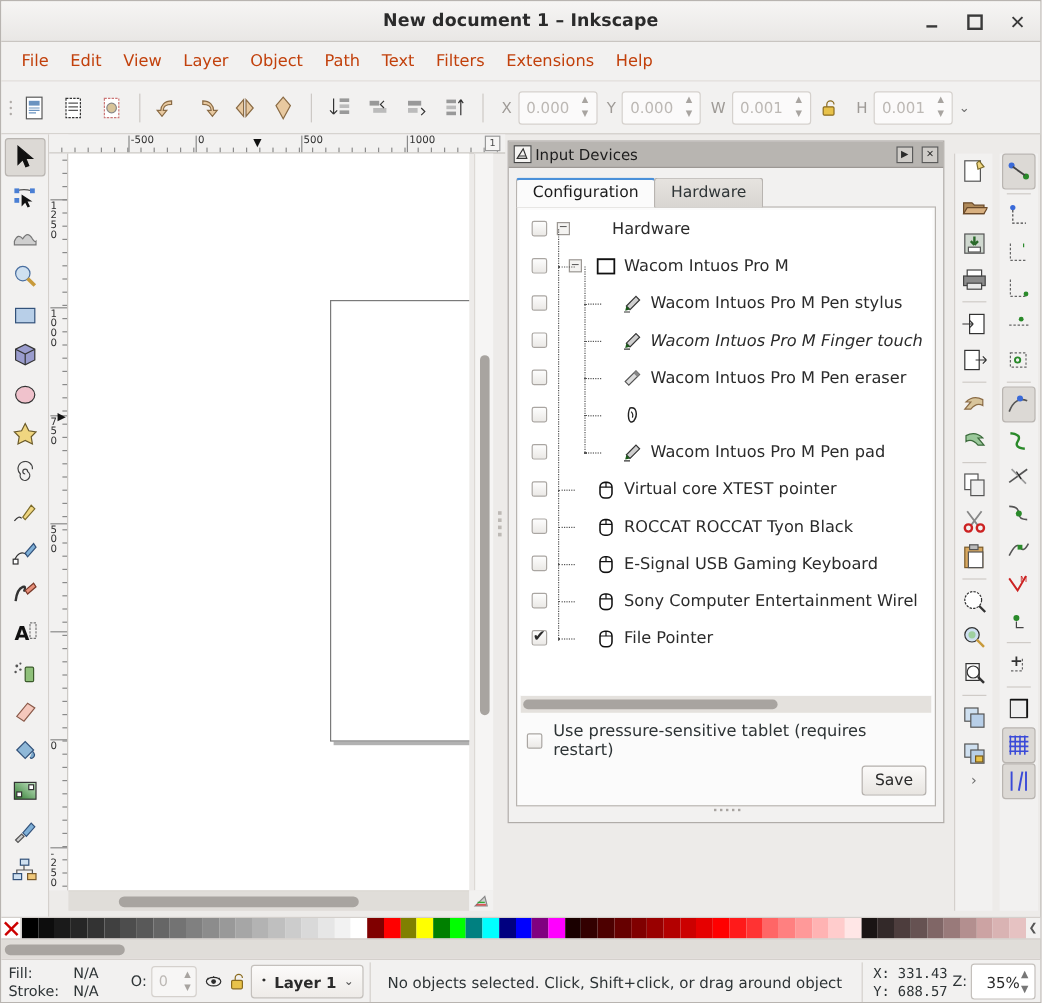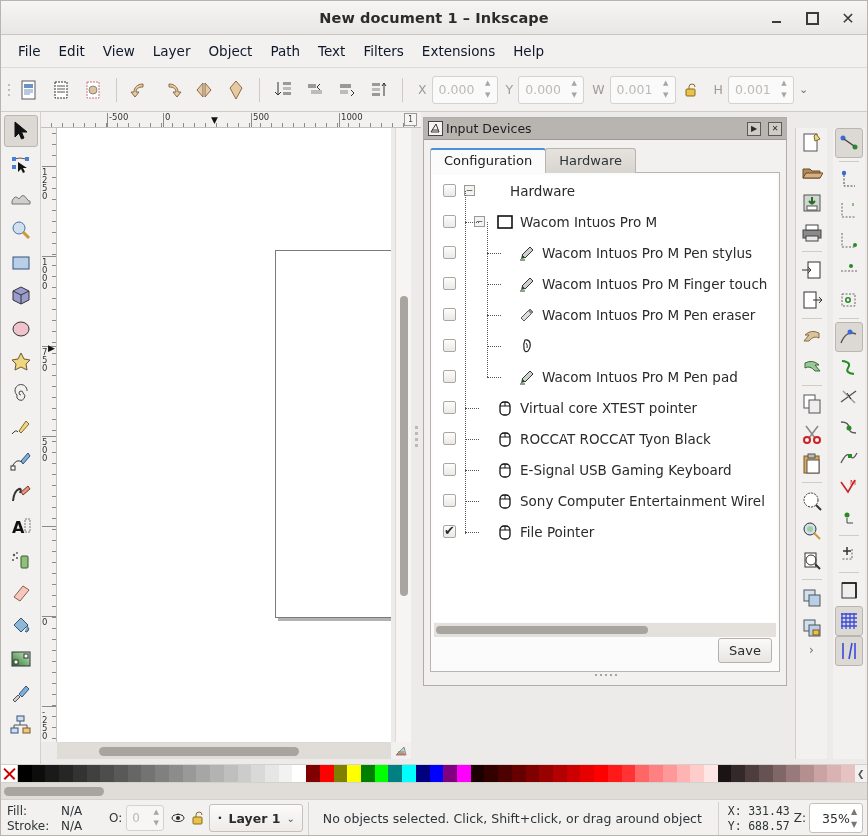--- a/index.html
+++ b/index.html
@@ -39,21 +39,21 @@
   .winbtn.close { font-size: 16px; font-weight: bold; }
 
   
   .menubar {
     position: absolute; left: 0; top: 34px; width: 866px; height: 33px;
     background: #f2f1f0;
     border-bottom: 1px solid #dedad6;
     display: flex; align-items: center; padding-left: 8px;
   }
   .menuitem {
-    padding: 3px 9px; font-size: 13.5px; color: #0f172a; cursor: default; white-space: nowrap;
+    padding: 3px 9px; font-size: 13.5px; color: #c2410c; cursor: default; white-space: nowrap;
   }
 
   
   .cmdbar {
     position: absolute; left: 0; top: 67px; width: 866px; height: 44px;
     background: #f2f1f0; border-bottom: 1px solid #cfcbc7;
     display: flex; align-items: center; padding-left: 4px;
   }
   .grip { width: 8px; height: 26px; display: flex; flex-direction: column; justify-content: center; gap: 3px; align-items: center; }
   .grip i { width: 2px; height: 2px; background: #b0aca8; display: block; border-radius: 50%; }
@@ -810,21 +810,21 @@
               <div style="width: 23px; flex: 0 0 auto;"></div>
               <div class="devicon">
                 <svg width="16" height="16" viewBox="0 0 16 16">
                   <path d="M11 2 L14 5 L6 13 L3 10 z" fill="#cfcfcf" stroke="#333"></path>
                   <path d="M3 10 L6 13 L2 14 z" fill="#1a5a1a"></path>
                   <path d="M1 15 h5" stroke="#333"></path>
                 </svg>
               </div>
               <div class="rowlabel">Wacom Intuos Pro M Pen stylus</div>
             </div>
-            <div class="trow" style="height: 31px;">
+            <div class="trow" style="height: 31px; font-style: italic;">
               <div class="cbx"></div>
               <div style="width: 40px; flex: 0 0 auto;"></div>
               <div style="width: 23px; flex: 0 0 auto;"></div>
               <div class="devicon">
                 <svg width="16" height="16" viewBox="0 0 16 16">
                   <path d="M11 2 L14 5 L6 13 L3 10 z" fill="#cfcfcf" stroke="#333"></path>
                   <path d="M3 10 L6 13 L2 14 z" fill="#1a5a1a"></path>
                   <path d="M1 15 h5" stroke="#333"></path>
                 </svg>
               </div>
@@ -941,20 +941,24 @@
             <div class="treehoriz" style="left: 54px; top: 202px; width: 14px;"></div>
             <div class="treehoriz" style="left: 32px; top: 233px; width: 14px;"></div>
             <div class="treehoriz" style="left: 32px; top: 264px; width: 14px;"></div>
             <div class="treehoriz" style="left: 32px; top: 295px; width: 14px;"></div>
             <div class="treehoriz" style="left: 32px; top: 326px; width: 14px;"></div>
             <div class="treehoriz" style="left: 32px; top: 357px; width: 14px;"></div>
           </div>
         <div class="tree-hscroll">
           <div class="thumb"></div>
         </div>
+        <div class="pressure-row">
+          <div class="cbx"></div>
+          <span>Use pressure-sensitive tablet (requires restart)</span>
+        </div>
         <div class="savearea">
           <div class="savebtn">Save</div>
         </div>
       </div>
       <div class="dlg-resize">
           <i></i>
           <i></i>
           <i></i>
           <i></i>
           <i></i>

